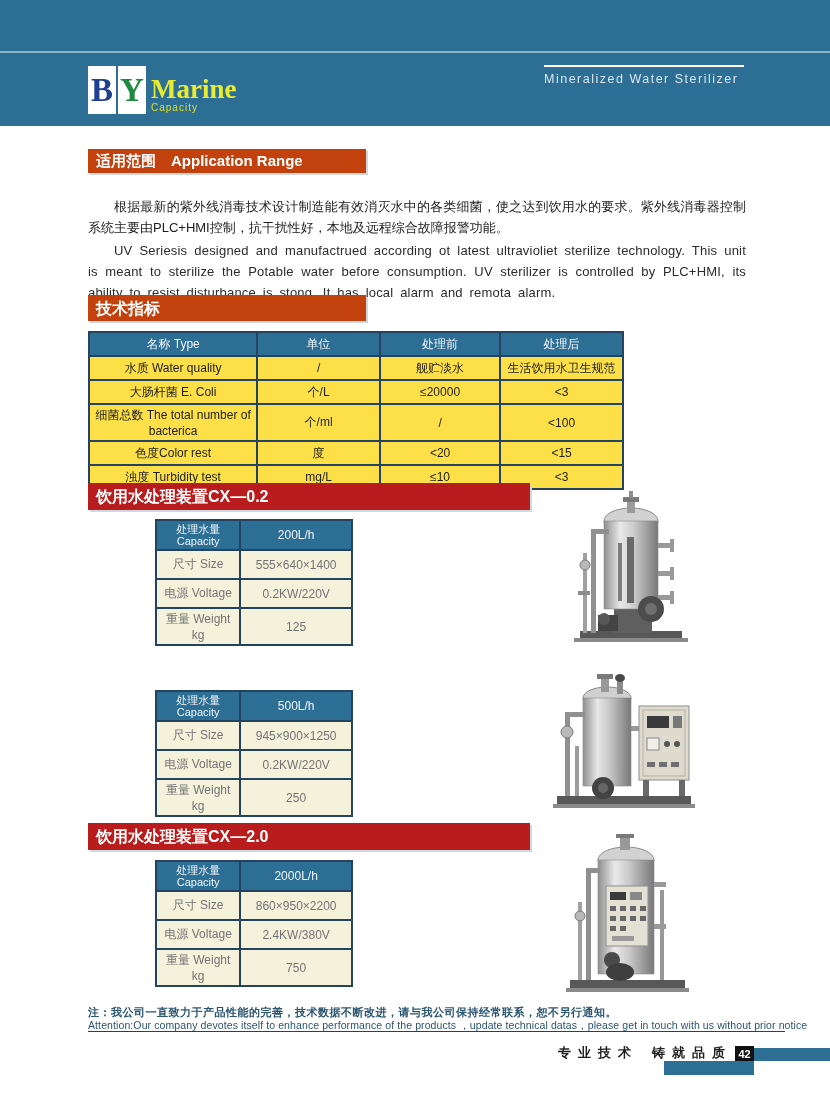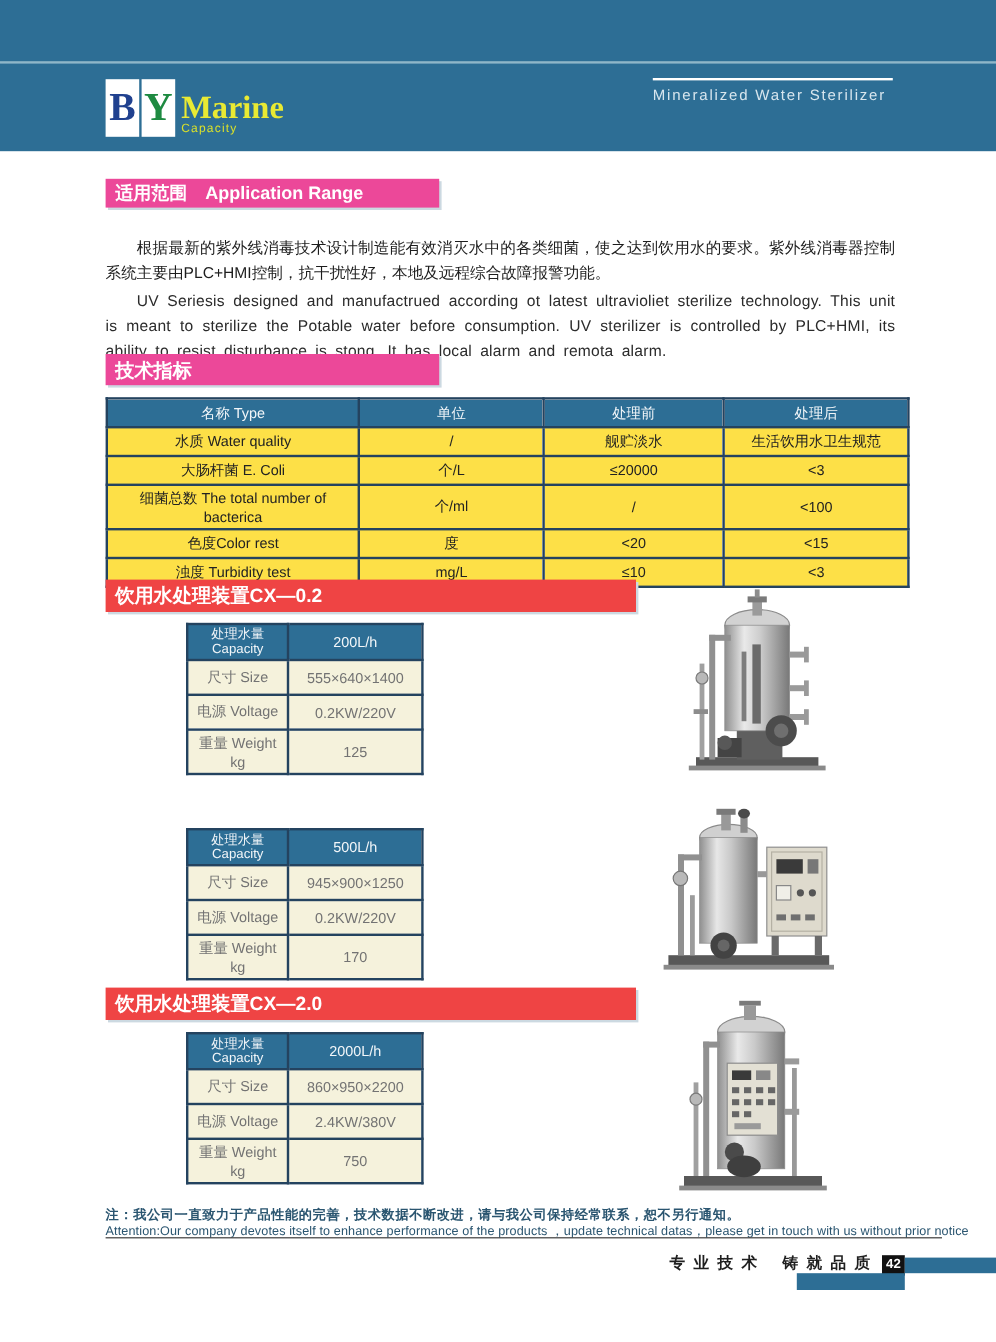--- a/index.html
+++ b/index.html
@@ -17,34 +17,34 @@
   .logo-text{margin-left:3px;padding-top:11px;}
   .logo-brand{display:block;color:#e9ea33;font-family:"Liberation Serif","DejaVu Serif",serif;
               font-weight:bold;font-size:27px;line-height:25px;}
   .logo-sub{display:block;color:#d9e02a;font-size:10px;letter-spacing:1px;line-height:11px;}
   .header-title{position:absolute;right:84px;top:62px;text-align:left;width:202px;}
   .title-zh{color:#ffffff;font-size:25px;font-weight:bold;letter-spacing:12px;white-space:nowrap;line-height:28px;}
   .title-underline{height:2px;background:#ffffff;width:200px;margin:3px 0 5px 0;}
   .title-en{color:#d8e6ee;font-size:12.5px;letter-spacing:1.5px;white-space:nowrap;}
 
   
-  .sec-heading{position:absolute;left:88px;background:#ec4899;color:#ffffff;font-weight:bold;
+  .sec-heading{position:absolute;left:88px;background:#c2410c;color:#ffffff;font-weight:bold;
                box-sizing:border-box;box-shadow:2px 2px 0 #ccd9e1;padding:3px 8px;}
   #app-heading{top:149px;width:278px;height:24px;font-size:15px;}
   #specs-heading{top:295px;width:278px;height:26px;font-size:16px;padding-top:4px;}
-  .prod-banner{position:absolute;left:88px;width:442px;height:27px;background:#ef4444;color:#ffffff;
+  .prod-banner{position:absolute;left:88px;width:442px;height:27px;background:#b91c1c;color:#ffffff;
                font-weight:bold;font-size:16px;padding:4px 8px;box-sizing:border-box;box-shadow:2px 2px 0 #ccd9e1;}
 
   
   .para{position:absolute;left:88px;width:658px;font-size:13px;line-height:21px;text-align:justify;}
   #para-zh{top:183px;text-indent:2em;color:#1d1d1d;}
   #para-en{top:227px;text-indent:2em;color:#2b2b2b;word-spacing:3px;letter-spacing:0.2px;}
 
   
-  .specs-table{position:absolute;left:88px;top:331px;width:670px;border-collapse:collapse;table-layout:fixed;}
+  .specs-table{position:absolute;left:88px;top:331px;width:536px;border-collapse:collapse;table-layout:fixed;}
   .specs-table th,.specs-table td{border:2px solid #24435f;text-align:center;font-size:12px;
                                   padding:2px 2px;height:18px;overflow:hidden;}
   .specs-table th{background:#2d6e95;color:#f2f6f9;font-weight:normal;}
   .specs-table td{background:#fde047;color:#222;}
   .cell-small{font-size:10.5px;}
 
   
   .prod-table{position:absolute;left:155px;width:198px;border-collapse:collapse;table-layout:fixed;}
   .prod-table th,.prod-table td{border:2px solid #24435f;text-align:center;font-size:12px;
                                 padding:2px 2px;height:23px;overflow:hidden;}
@@ -227,21 +227,21 @@
     <tr>
       <td>尺寸 Size</td>
       <td>945×900×1250</td>
     </tr>
     <tr>
       <td>电源 Voltage</td>
       <td>0.2KW/220V</td>
     </tr>
     <tr>
       <td>重量 Weight kg</td>
-      <td>170</td>
+      <td>250</td>
     </tr>
   </tbody>
     </table>
   <div class="prod-photo" style="left:545px;top:666px">
     <svg width="160" height="145" viewBox="0 0 160 145" xmlns="http://www.w3.org/2000/svg">
       <defs>
           <linearGradient id="g2" x1="0" y1="0" x2="1" y2="0">
         <stop offset="0" stop-color="#8f8f8f"></stop>
             <stop offset="0.3" stop-color="#e7e7e7"></stop>
         <stop offset="0.55" stop-color="#c8c8c8"></stop>

